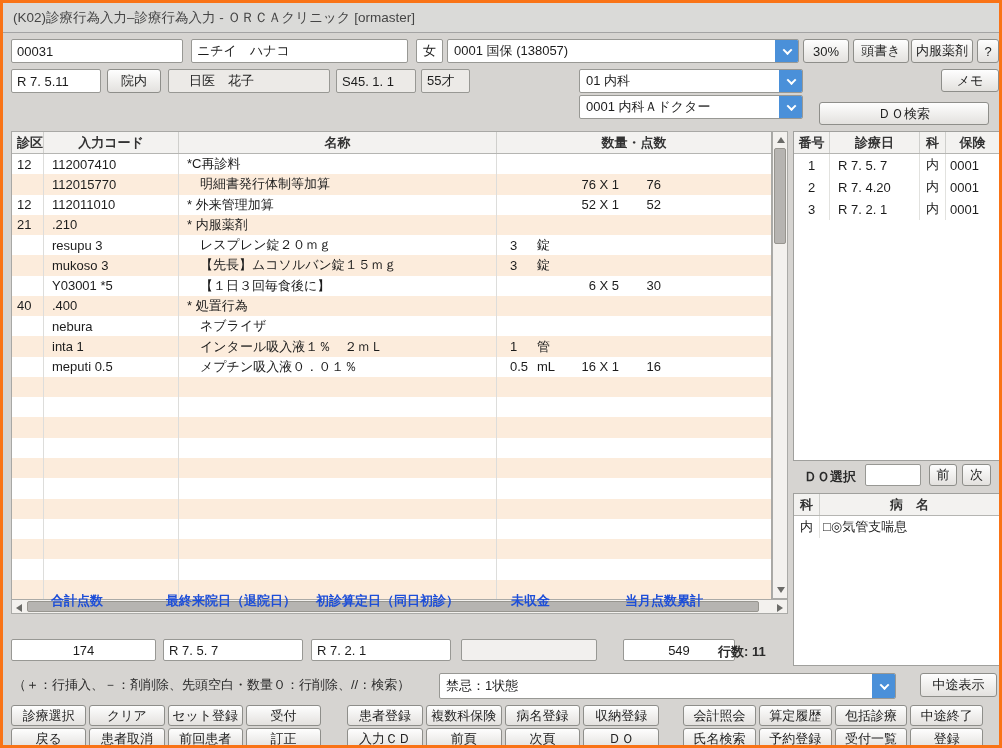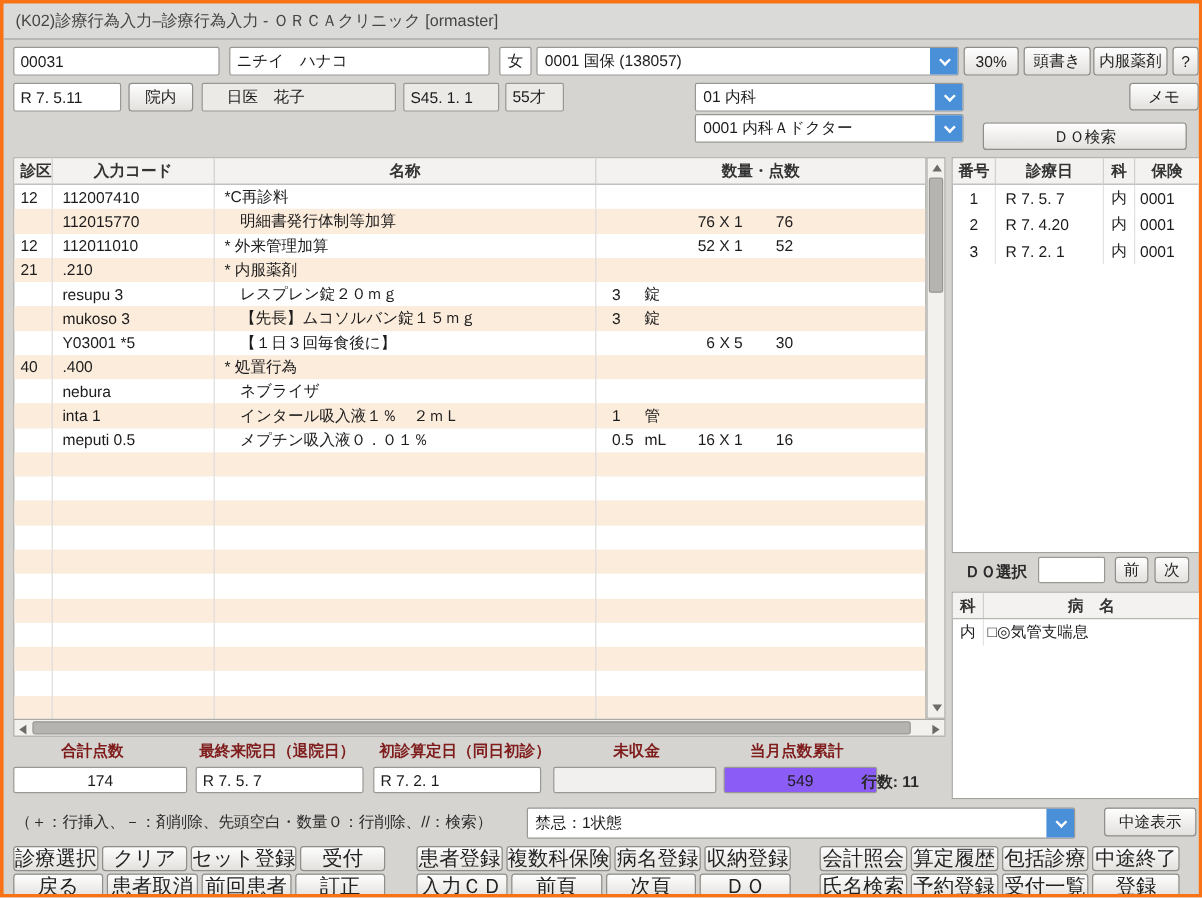--- a/index.html
+++ b/index.html
@@ -68,29 +68,29 @@
   .shead div:last-child { border-right:none; }
   .srow { display:grid; height:22px; }
   .srow div { display:flex; align-items:center; border-right:1px solid #e2e2df; overflow:hidden; white-space:nowrap; }
   .srow div:last-child { border-right:none; }
   .vh-no { justify-content:center; } .vh-date { padding-left:8px; } .vh-dept { justify-content:center; } .vh-ins { padding-left:4px; }
   .dtable { left:790px; top:490px; width:207px; height:173px; }
   .dz-grid { grid-template-columns:26px 1fr; }
   .dz-dept { justify-content:center; } .dz-name { padding-left:3px; }
 
   
-  .sumlabel { position:absolute; top:614px; color:#7f1d1d; font-weight:bold; white-space:nowrap; }
+  .sumlabel { position:absolute; top:589px; color:#1d4ed8; font-weight:bold; white-space:nowrap; }
   .sumfield { top:636px; height:22px; }
   .center { justify-content:center; }
 
   .hint { position:absolute; left:10px; top:673px; color:#2a2a2a; white-space:nowrap; }
   .rowcount { position:absolute; left:715px; top:640px; white-space:nowrap; font-weight:bold; color:#2a2a2a; }
 
   .btn-group { position:absolute; display:flex; gap:3px; height:21px; }
-  .fbtn { position:relative; flex:1; height:21px; font-size:17px; }
+  .fbtn { position:relative; flex:1; height:21px; font-size:13px; }
   .r1 { top:702px; } .r2 { top:725px; }
   .g0 { left:8px; width:310px; } .g1 { left:344px; width:312px; } .g2 { left:680px; width:300px; }
 </style>
 </head>
 <body>
 
 <div id="window">
 
   <div class="titlebar">
     <span>(K02)診療行為入力–診療行為入力 - ＯＲＣＡクリニック [ormaster]</span>
@@ -337,21 +337,21 @@
   <span class="sumlabel" style="left:48px;">合計点数</span>
   <span class="sumlabel" style="left:163px;">最終来院日（退院日）</span>
   <span class="sumlabel" style="left:313px;">初診算定日（同日初診）</span>
   <span class="sumlabel" style="left:508px;">未収金</span>
   <span class="sumlabel" style="left:622px;">当月点数累計</span>
 
   <div class="rofield sumfield center" style="left:8px;width:145px;background:#fff;">174</div>
   <div class="rofield sumfield" style="left:160px;width:140px;background:#fff;">R 7. 5. 7</div>
   <div class="rofield sumfield" style="left:308px;width:140px;background:#fff;">R 7. 2. 1</div>
   <div class="rofield sumfield" style="left:458px;width:136px;background:#f2f0ee;"></div>
-  <div class="rofield sumfield center" style="left:600px;width:128px;background:#8b5cf6;">549</div>
+  <div class="rofield sumfield center" style="left:620px;width:112px;background:#ffffff;">549</div>
   <span class="rowcount">
     <span>行数:</span>
     <span>11</span>
   </span>
 
   <div class="hint">（＋：行挿入、－：剤削除、先頭空白・数量０：行削除、//：検索）</div>
   <div class="select" style="left:436px;top:670px;width:457px;height:26px;">
     <span>禁忌：1状態</span>
     <span class="chev">
         <i></i>

